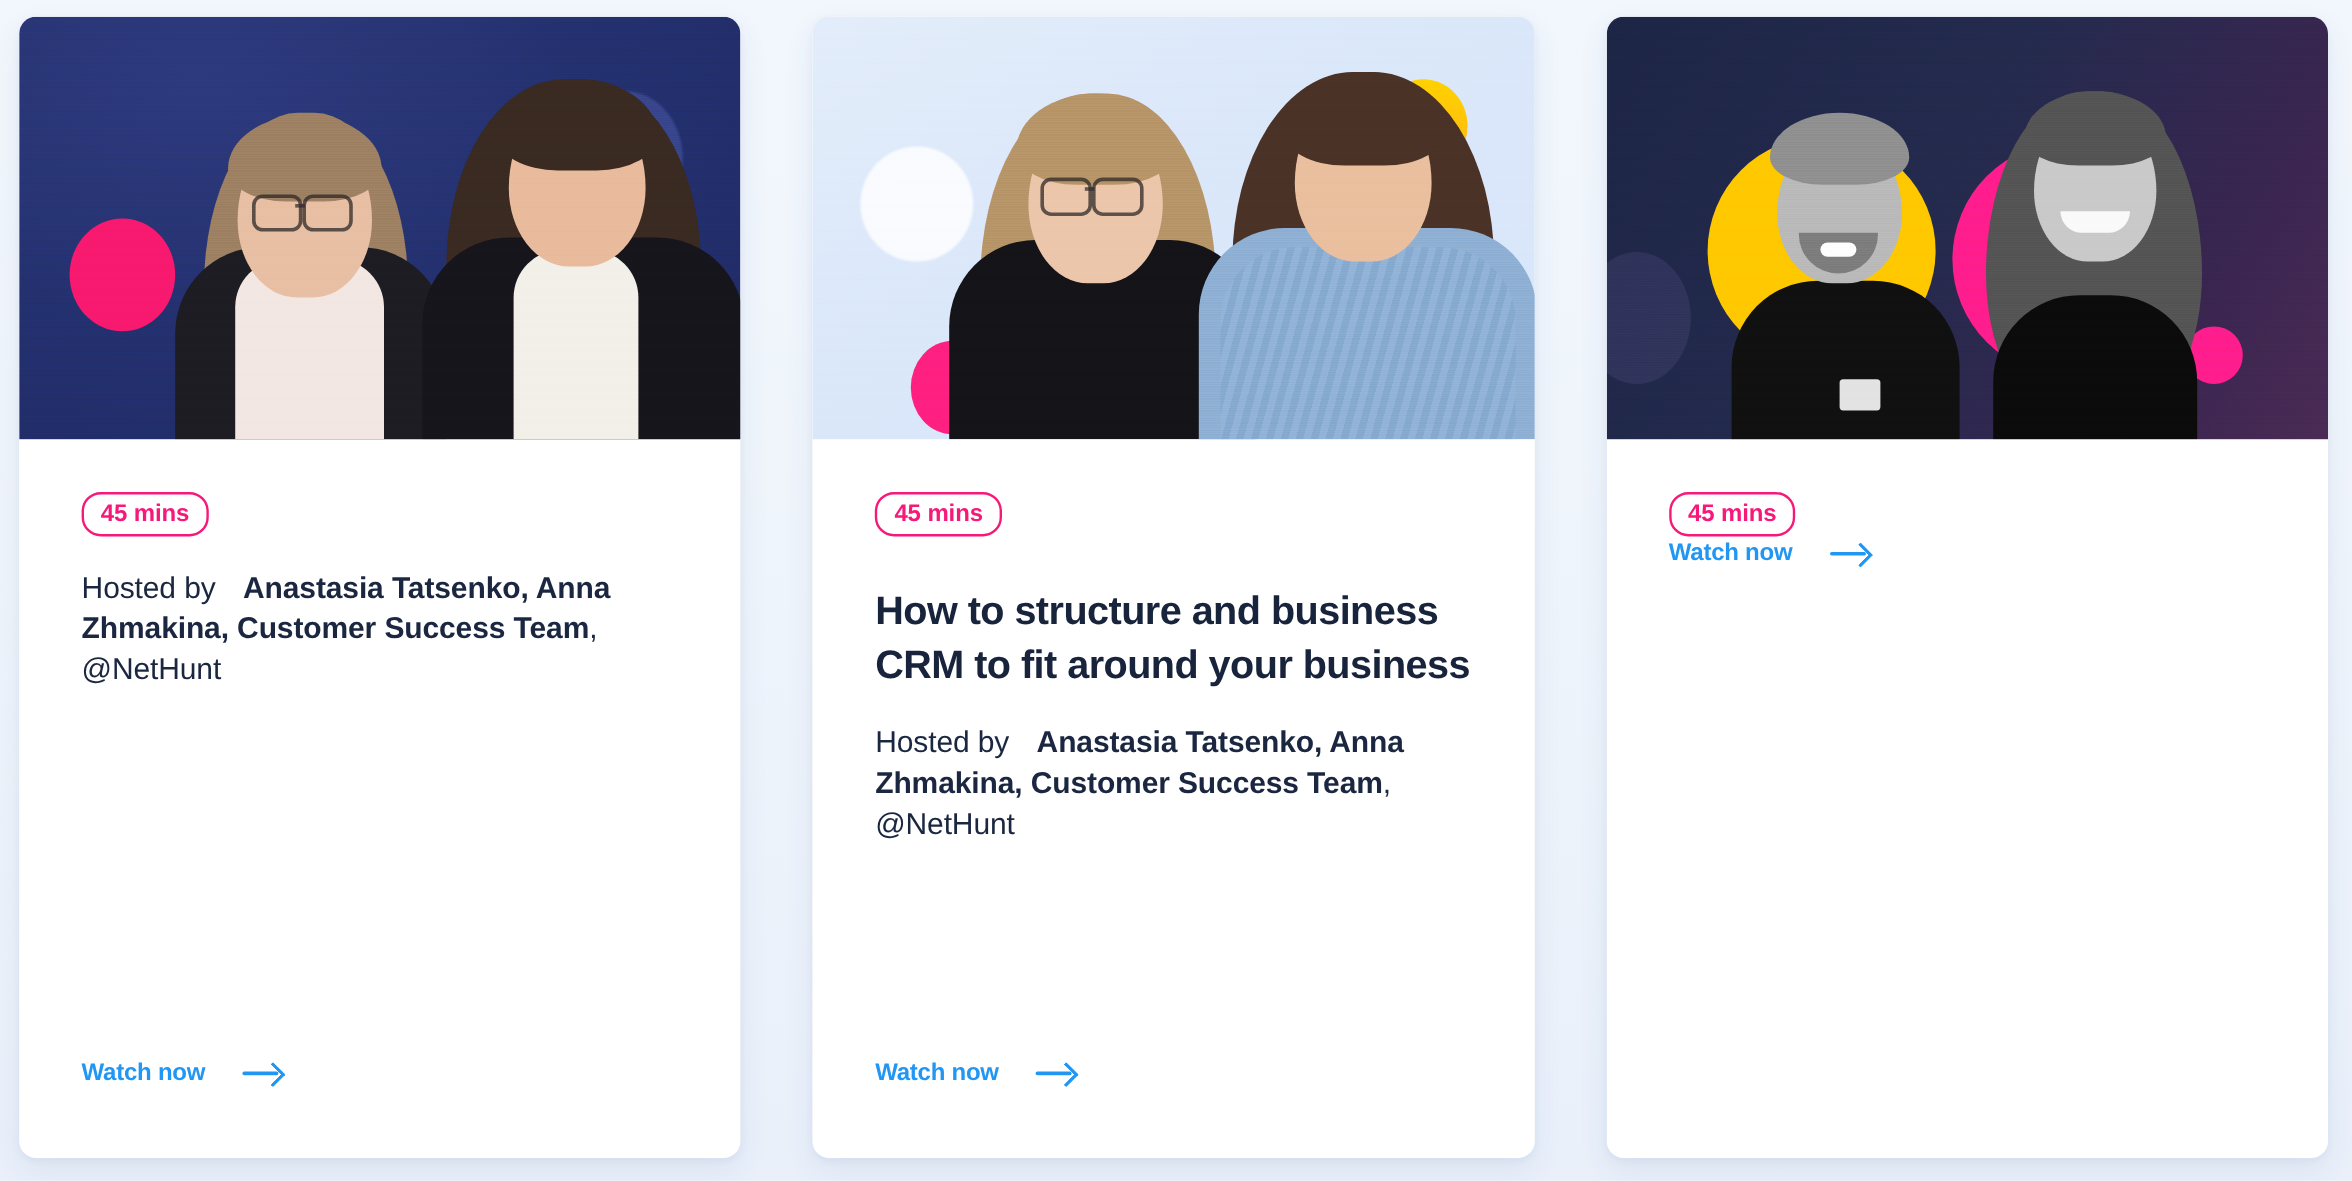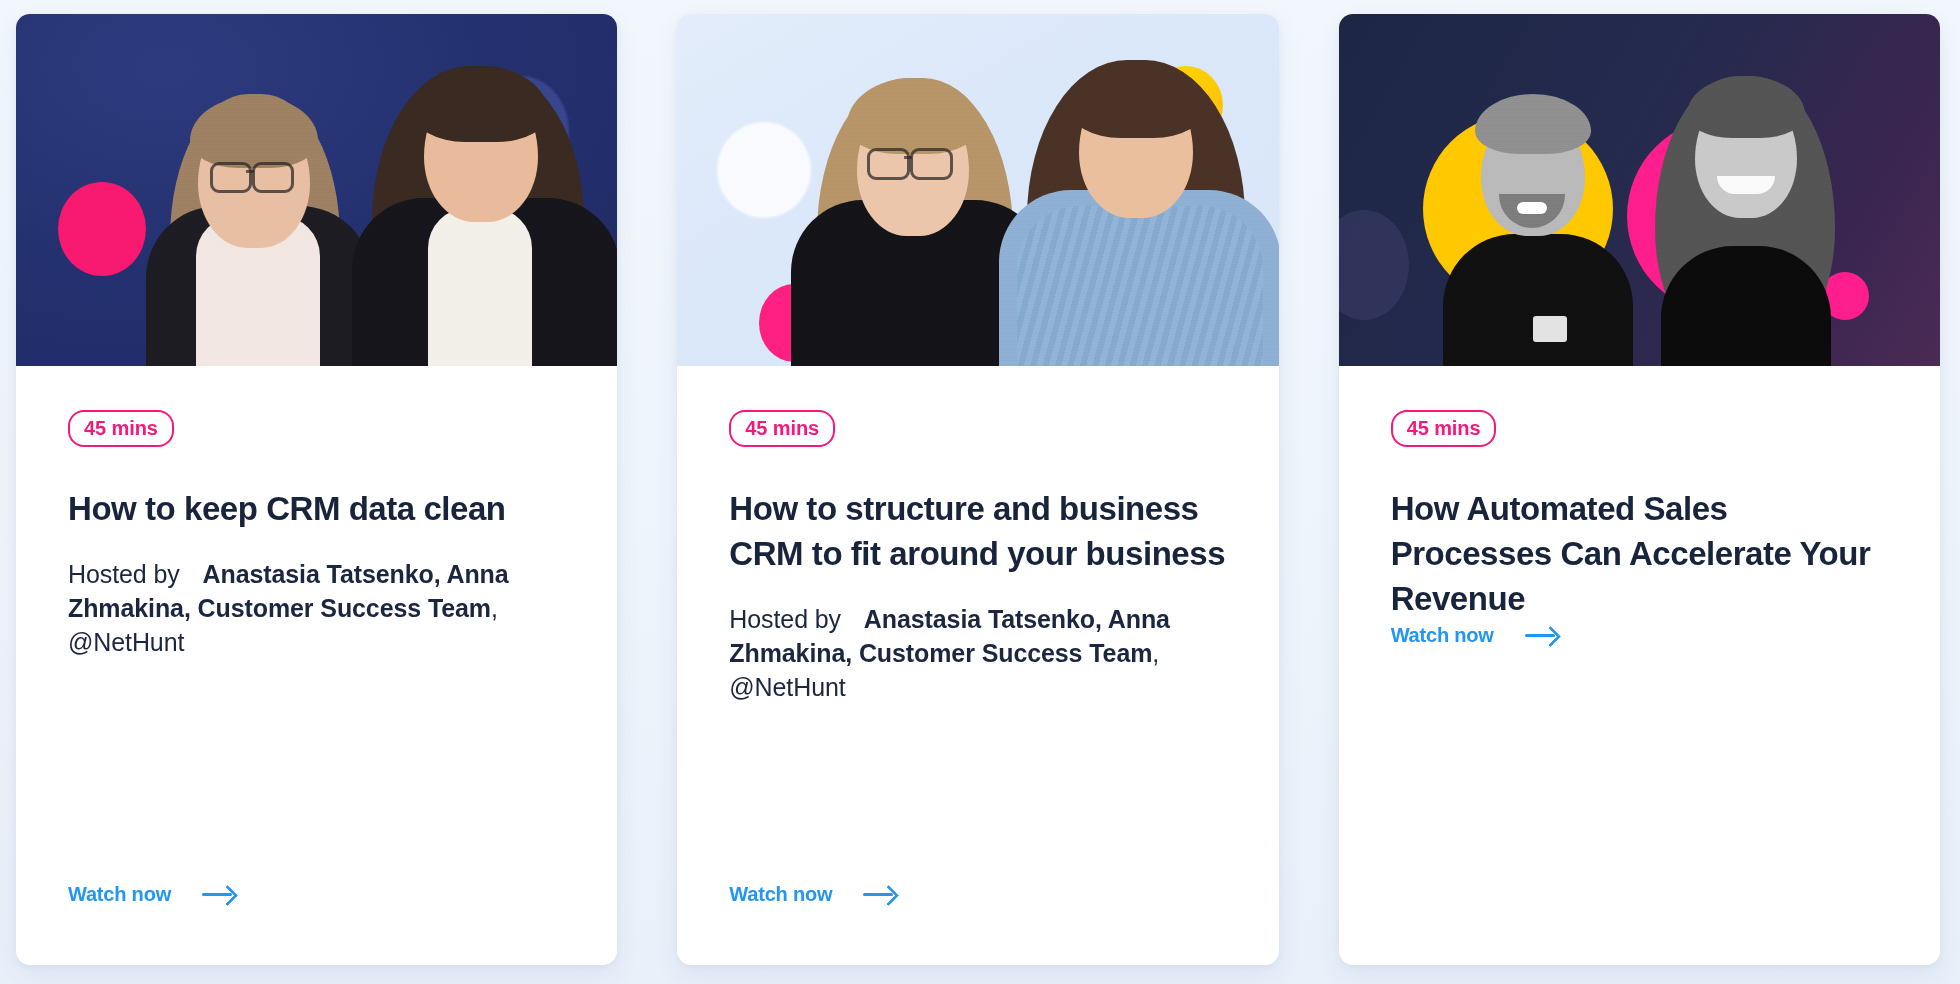--- a/index.html
+++ b/index.html
@@ -221,21 +221,20 @@
           <div class="top-sh" style="left:82px;bottom:0;width:104px;height:158px;background:#f3efe9;"></div>
           <div class="head" style="left:78px;top:36px;width:114px;height:142px;background:#e9bb9c;"></div>
           <div class="hair" style="left:68px;top:22px;width:134px;height:76px;background:#3a2a21;"></div>
         </div>
       </div>
       <div class="media-grain"></div>
     </div>
 
     <div class="card-body">
       <span class="badge">45 mins</span>
-      <h3 class="card-title">How to keep CRM data clean</h3>
       <p class="card-hosts"><span>Hosted by </span><span class="nm">Anastasia Tatsenko, Anna Zhmakina, Customer Success Team</span><span>, @NetHunt</span></p>
       <div class="footer-spacer"></div>
       <div class="watch-wrap">
         <a class="watch" href="#">
           <span>Watch now</span>
           <span class="arrow"></span>
         </a>
       </div>
     </div>
   </div>
@@ -310,21 +309,20 @@
           <div class="head" style="left:56px;top:42px;width:102px;height:128px;background:#c2c2c2;"></div>
           <div class="hair" style="left:48px;top:28px;width:118px;height:62px;background:#585858;"></div>
           <div style="position:absolute;left:78px;top:128px;width:58px;height:18px;border-radius:0 0 30px 30px;background:#efefef;"></div>
         </div>
       </div>
       <div class="media-grain"></div>
     </div>
 
     <div class="card-body">
       <span class="badge">45 mins</span>
-      <h3 class="card-title">How Automated Sales Processes Can Accelerate Your Revenue</h3>
       <div class="watch-wrap compact" style="padding-top:4px;">
         <a class="watch" href="#">
           <span>Watch now</span>
           <span class="arrow"></span>
         </a>
       </div>
       <div class="footer-spacer"></div>
     </div>
   </div>
 

